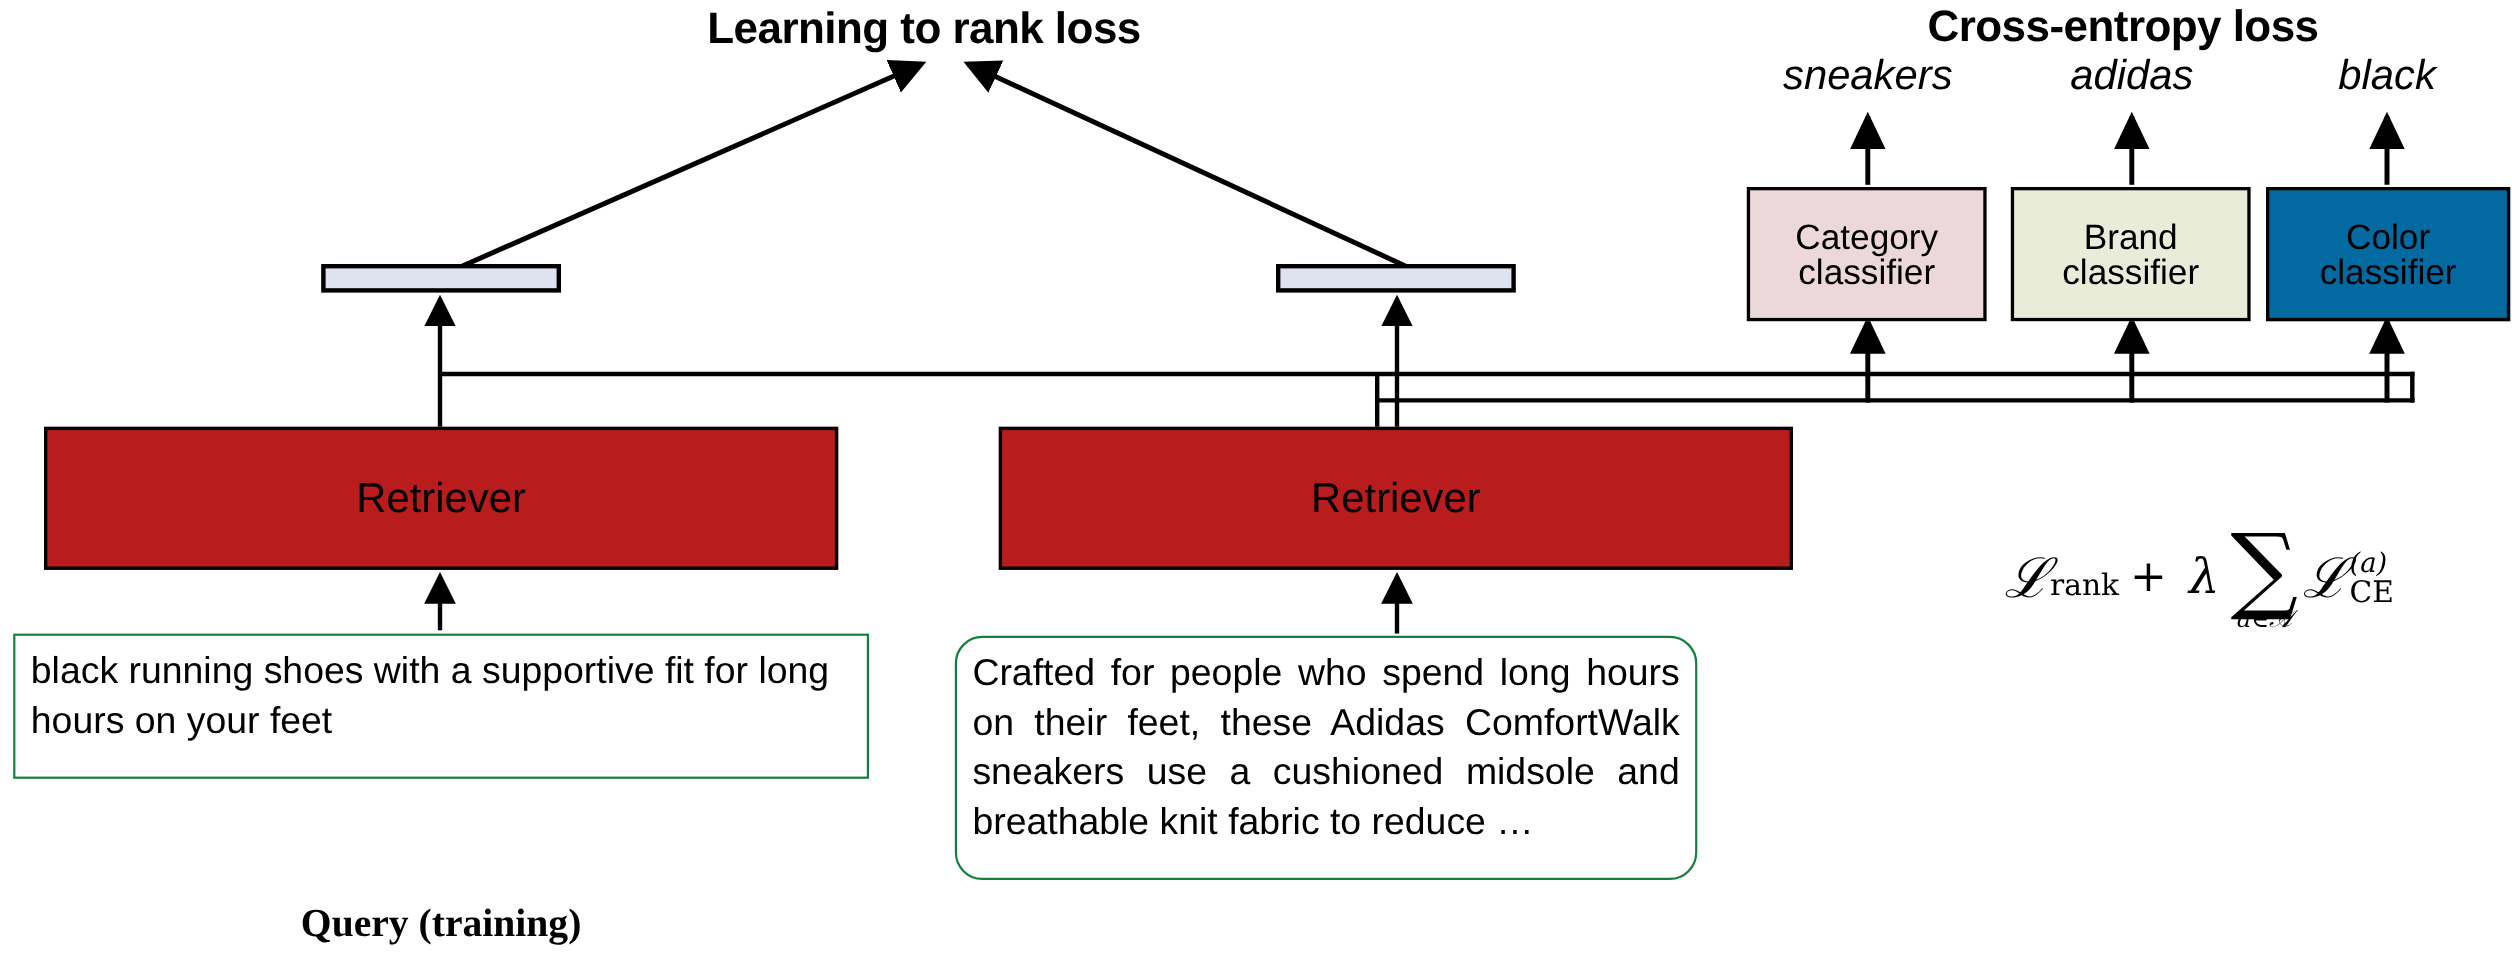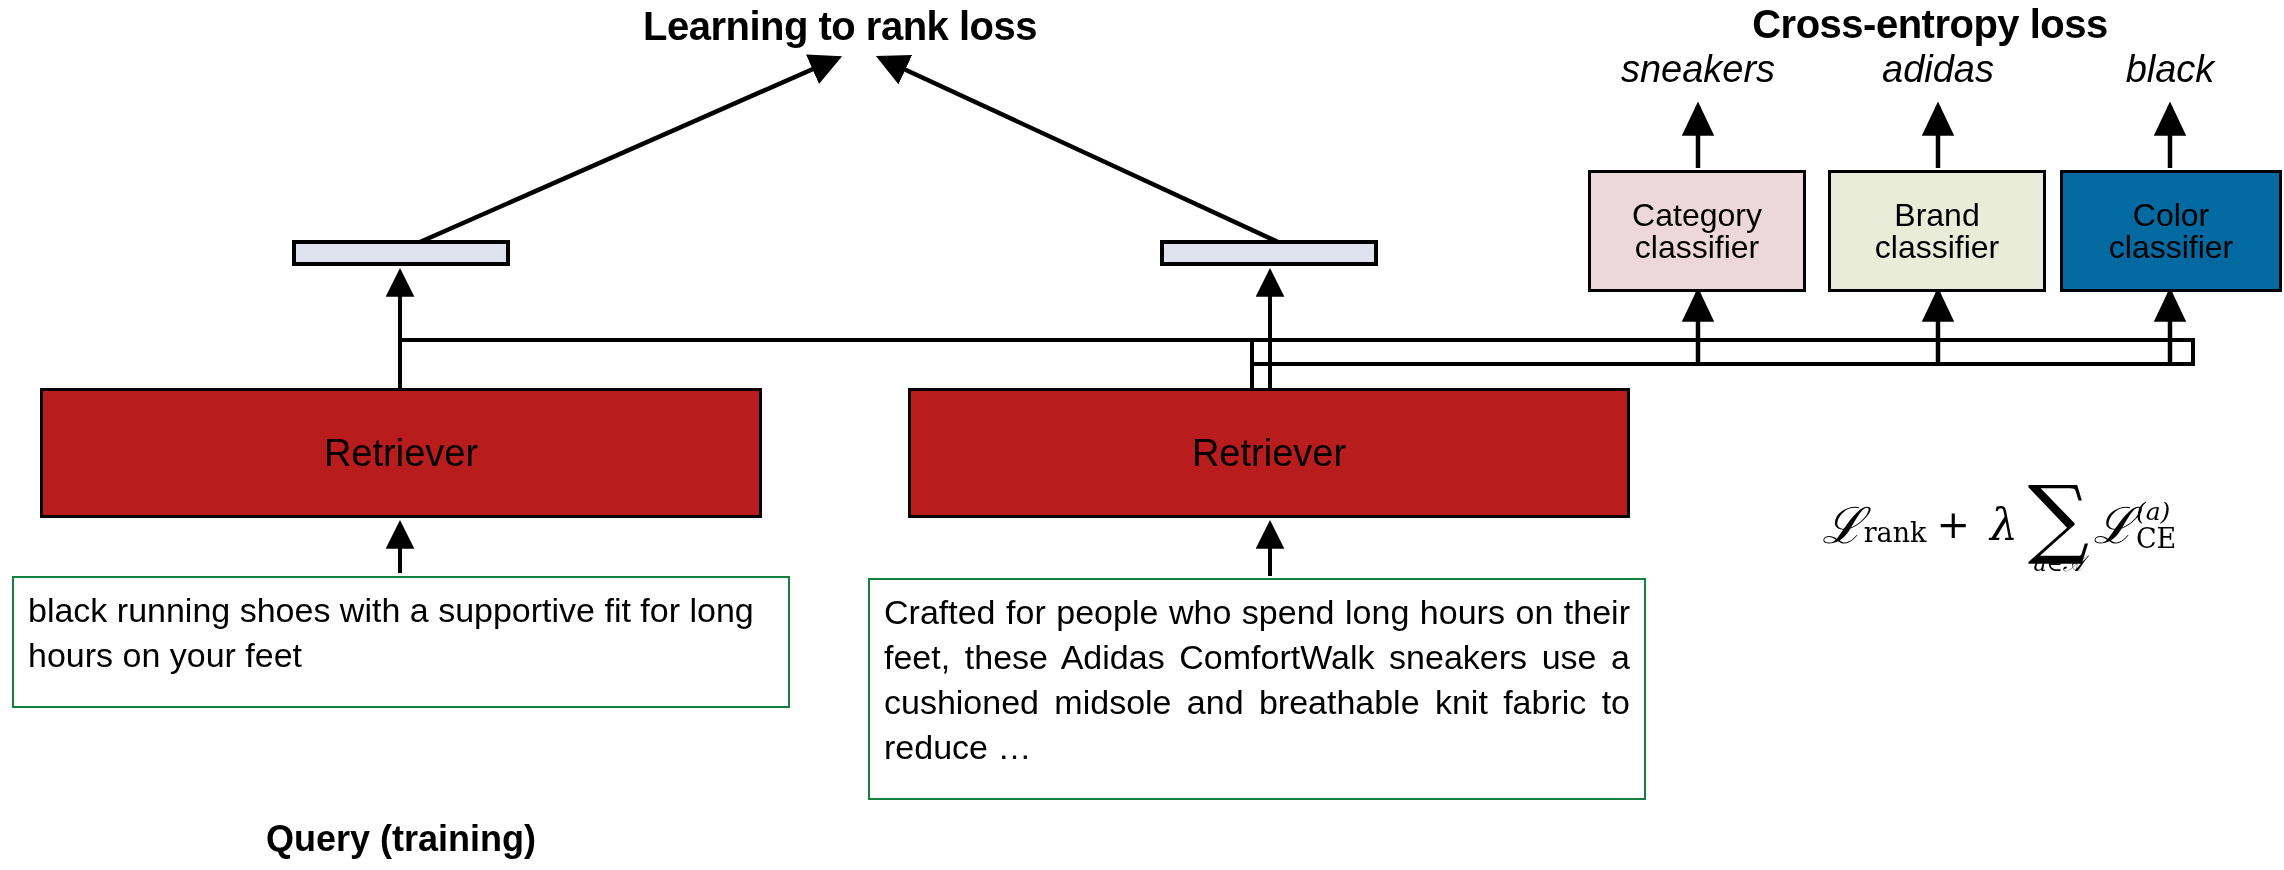--- a/index.html
+++ b/index.html
@@ -79,20 +79,21 @@
     padding: 10px 14px 8px 14px;
   }
   .textbox.justified { text-align: justify; text-align-last: left; }
   .caption {
     position: absolute;
     font-weight: bold;
     font-size: 36px;
     color: #000;
     white-space: nowrap;
     text-align: center;
+    font-family: Liberation Serif, serif;
   }
   .formula {
     position: absolute;
     font-family: "DejaVu Serif", serif;
     color: #000;
     white-space: nowrap;
     display: flex;
     align-items: center;
     font-size: 44px;
   }
@@ -191,21 +192,21 @@
     <span>Retriever</span>
   </div>
   <div class="retriever" style="left:908px; top:388px; width:722px; height:130px;">
     <span>Retriever</span>
   </div>
 
   <div class="textbox" style="left:12px; top:576px; width:778px; height:132px;">
     <span>black running shoes with a supportive fit for long hours on your feet</span>
   </div>
 
-  <div class="textbox justified" style="left:868px; top:578px; width:778px; height:222px;">
+  <div class="textbox justified" style="left:868px; top:578px; width:675px; height:222px;border-radius:25px;">
     <span>Crafted for people who spend long hours on their feet, these Adidas ComfortWalk sneakers use a cushioned midsole and breathable knit fabric to reduce …</span>
   </div>
 
   <div class="caption" style="left:101px; top:818px; width:600px;">Query (training)</div>
   <div class="caption" style="left:957px; top:818px; width:600px;margin-top:46px;">Document</div>
 
   <div class="formula" style="left:1822px; top:478px;">
     <span class="cal">ℒ</span>
       <span class="sub">rank</span>
     <span class="plus">+</span>

